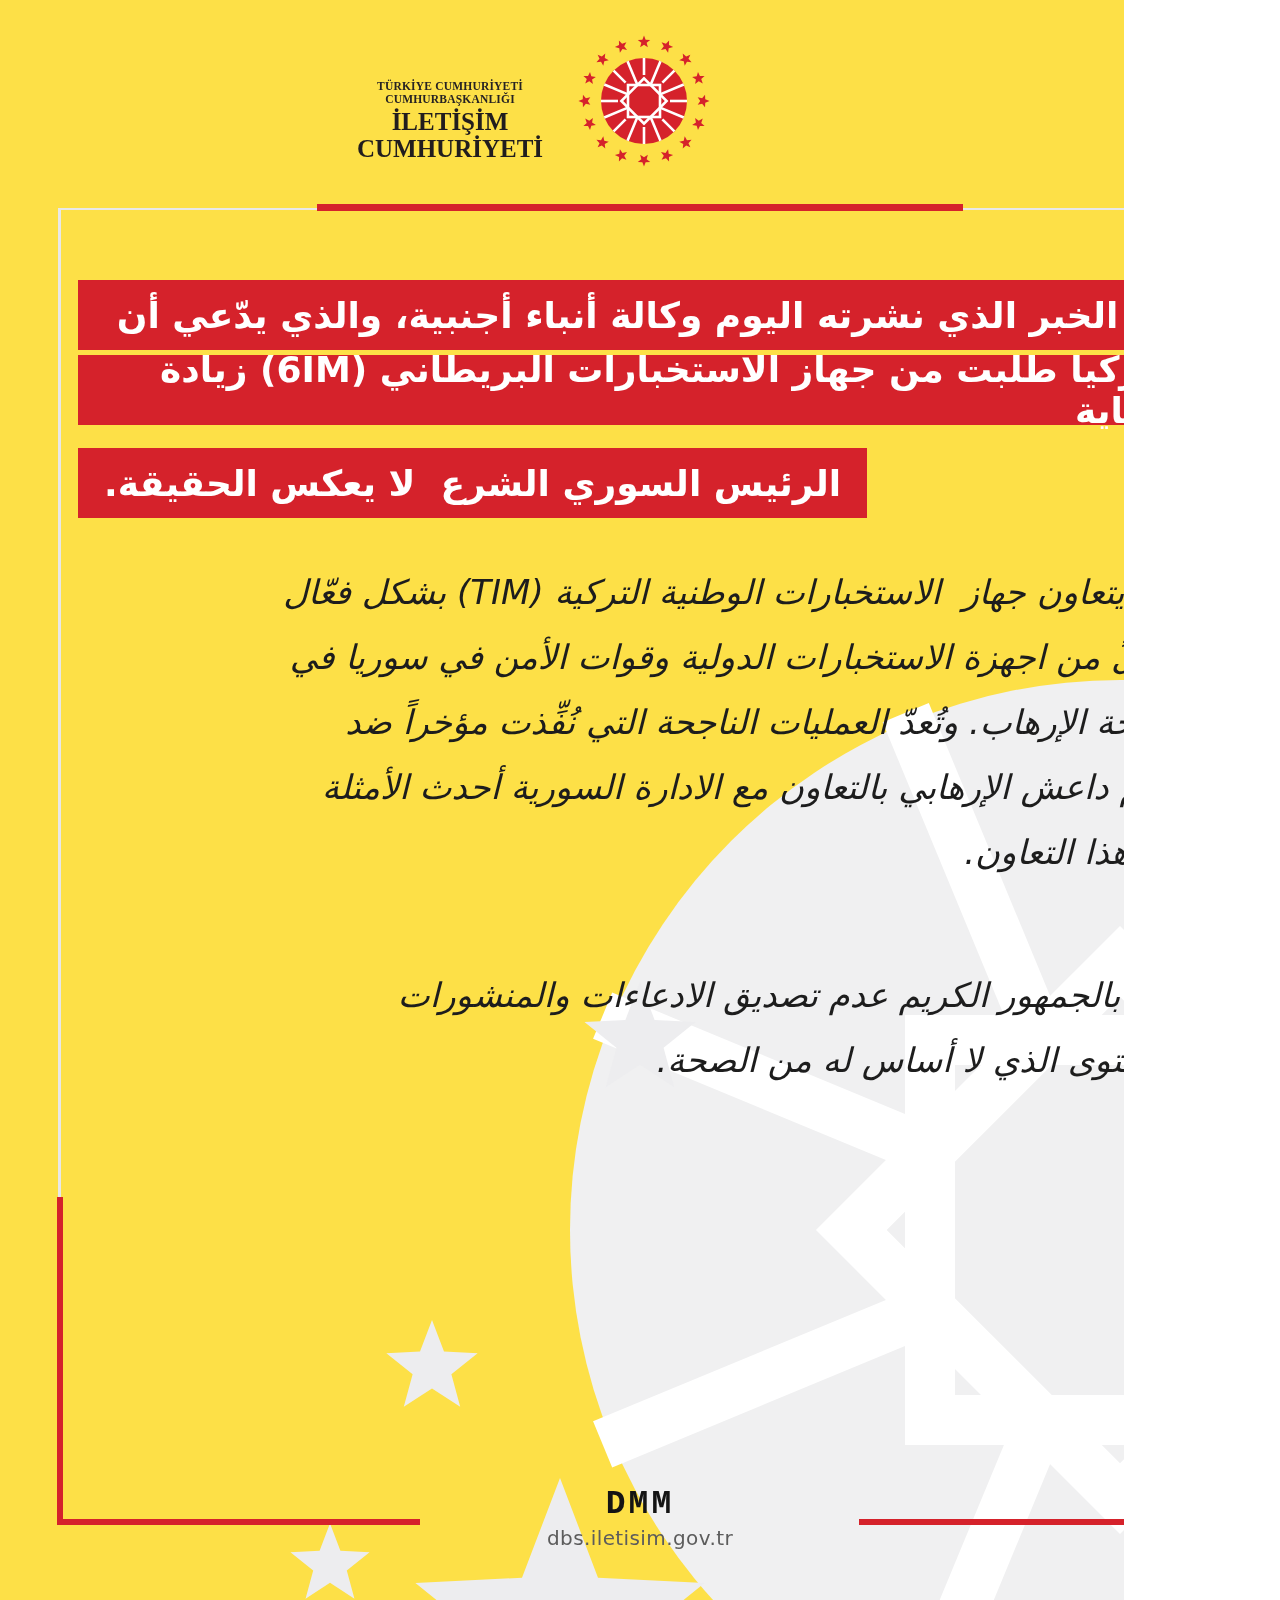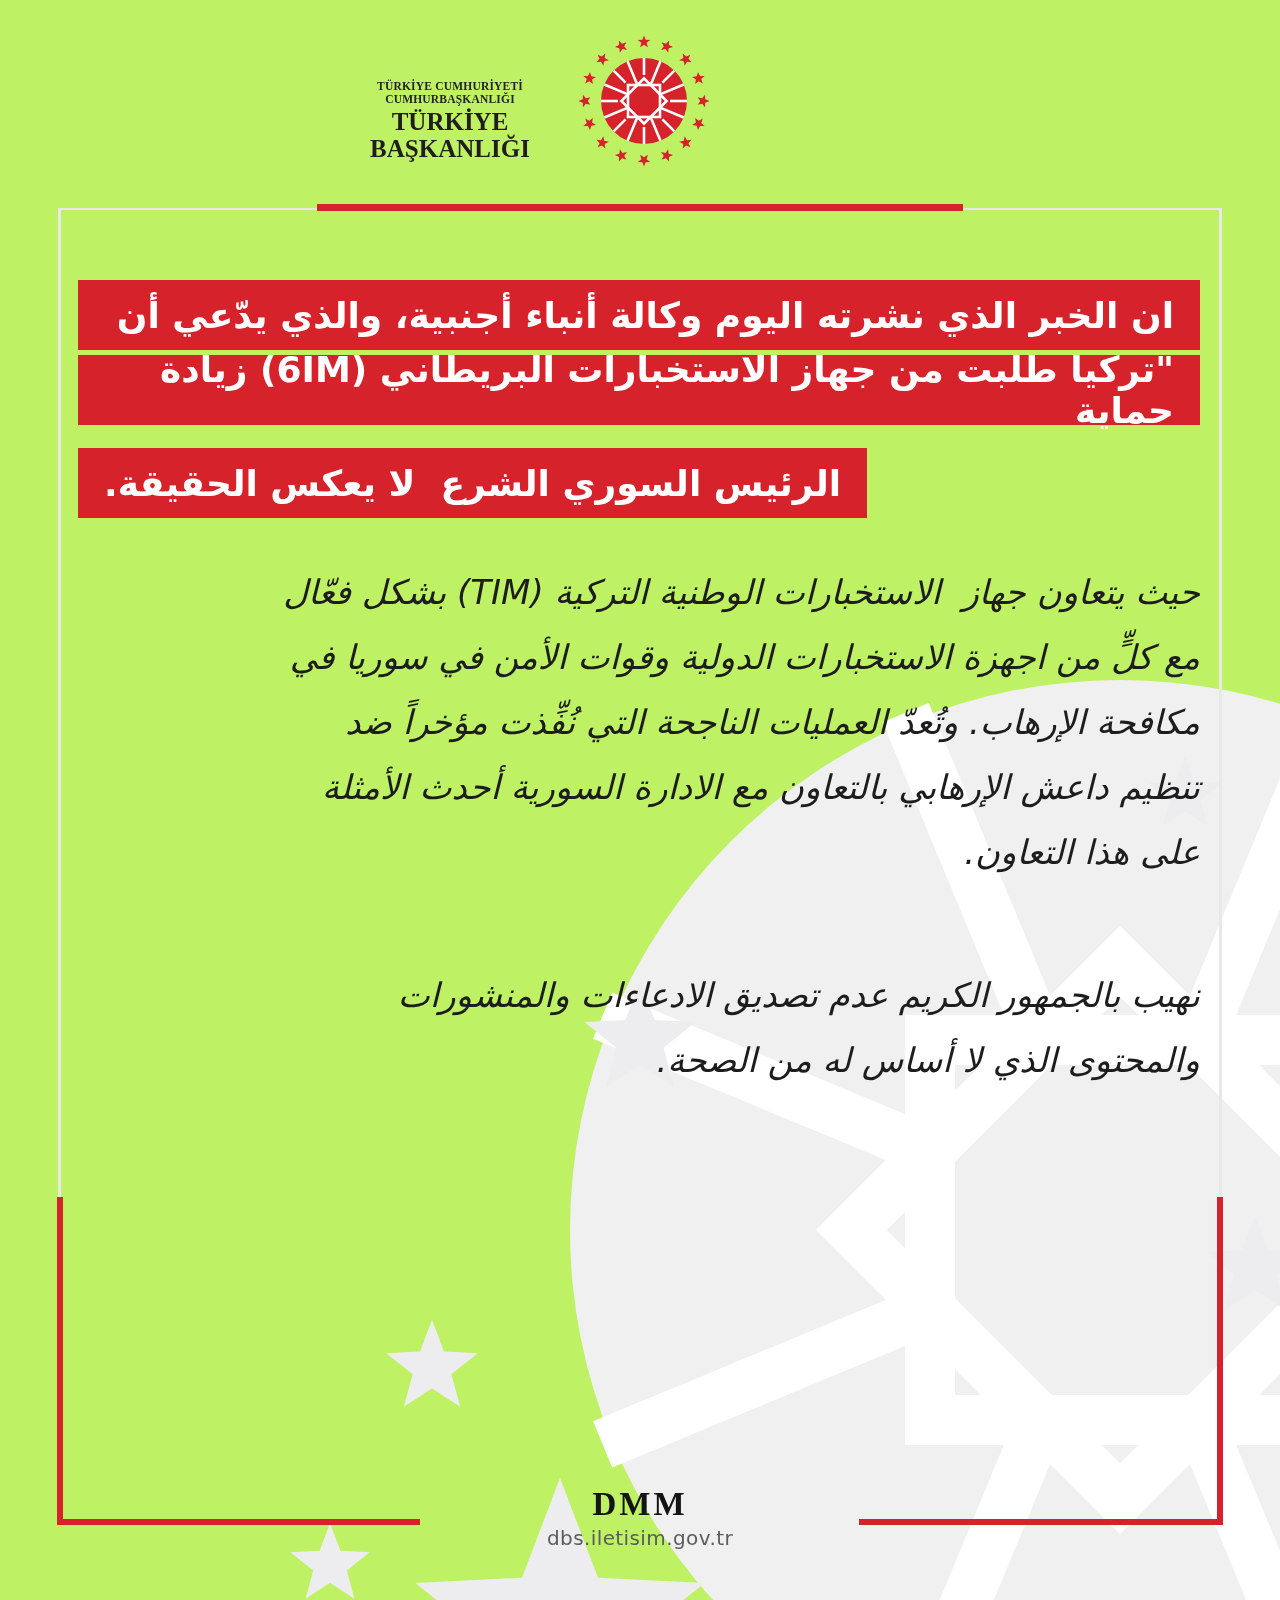--- a/index.html
+++ b/index.html
@@ -1,17 +1,17 @@
 <!DOCTYPE html>
 <html lang="ar"><head>
 <meta charset="utf-8">
 <style>
   html,body { margin:0; padding:0; background:#ffffff; }
   #page {
-    position:relative; width:1280px; height:1600px; background:#bef264;
+    position:relative; width:1124px; height:1600px; background:#fde047;
     overflow:hidden; font-family:"DejaVu Sans", sans-serif;
   }
   
   #watermark { position:absolute; left:0; top:0; z-index:0; }
   
   .abs { position:absolute; }
   .rule-gray { background:#e8e8e9; }
   .rule-red  { background:#d5222b; }
   .z1 { z-index:1; }
   
@@ -41,21 +41,21 @@
     position:absolute; left:100px; top:560px; width:1100px; z-index:1;
     direction:rtl; text-align:right; color:#1d1d1d;
     font-size:34px; line-height:65px;font-style:italic;
   }
   #body-text .para { white-space:pre-wrap; margin:0; }
   #body-text .para + .para { margin-top:88px; }
   #body-text .para.p3 { margin-top:78px; }
   
   #footer { position:absolute; left:0; top:1486px; width:1280px; text-align:center; z-index:2; }
   .dmm { font-size:33px; font-weight:700; letter-spacing:3px; color:#141414;
-         font-family:Liberation Serif, serif; }
+         font-family:Liberation Mono, monospace; }
   .dmm-url { font-size:20px; color:#5c5c5c; margin-top:3px; letter-spacing:.4px; }
 </style>
 </head>
 <body>
 
 <div id="page">
 
   <svg id="watermark" width="1280" height="1600" viewBox="0 0 1280 1600">
     <defs>
       <path id="wstar" d="M0,-8 L2,-2.75 L7.61,-2.47 L3.23,1.05 L4.7,6.47 L0,3.4 L-4.7,6.47 L-3.23,1.05 L-7.61,-2.47 L-2,-2.75 Z"></path>
@@ -80,21 +80,21 @@
       <use href="#wstar" transform="translate(432,1368) scale(6)"></use>
       <use href="#wstar" transform="translate(1255,1268) scale(6.5)"></use>
       <use href="#wstar" transform="translate(1185,795) scale(4.8)"></use>
       <use href="#wstar" transform="translate(330,1565) scale(5.2)"></use>
       <use href="#wstar" transform="translate(560,1630) scale(19)"></use>
     </g>
   </svg>
 
   <div class="hdr-left">
     <div class="sm">TÜRKİYE CUMHURİYETİ CUMHURBAŞKANLIĞI</div>
-    <div class="lg">TÜRKİYE BAŞKANLIĞI</div>
+    <div class="lg">İLETİŞİM CUMHURİYETİ</div>
   </div>
 
   <svg id="logo" width="136" height="142" viewBox="-68 -71 136 142">
     <defs>
       <path id="rstar" d="M0,-8 L2,-2.75 L7.61,-2.47 L3.23,1.05 L4.7,6.47 L0,3.4 L-4.7,6.47 L-3.23,1.05 L-7.61,-2.47 L-2,-2.75 Z"></path>
     </defs>
     <g fill="#d5222b">
       <use href="#rstar" transform="rotate(0) translate(0,-59) scale(0.82)"></use>
       <use href="#rstar" transform="rotate(22.5) translate(0,-59) scale(0.82)"></use>
       <use href="#rstar" transform="rotate(45) translate(0,-59) scale(0.82)"></use>

